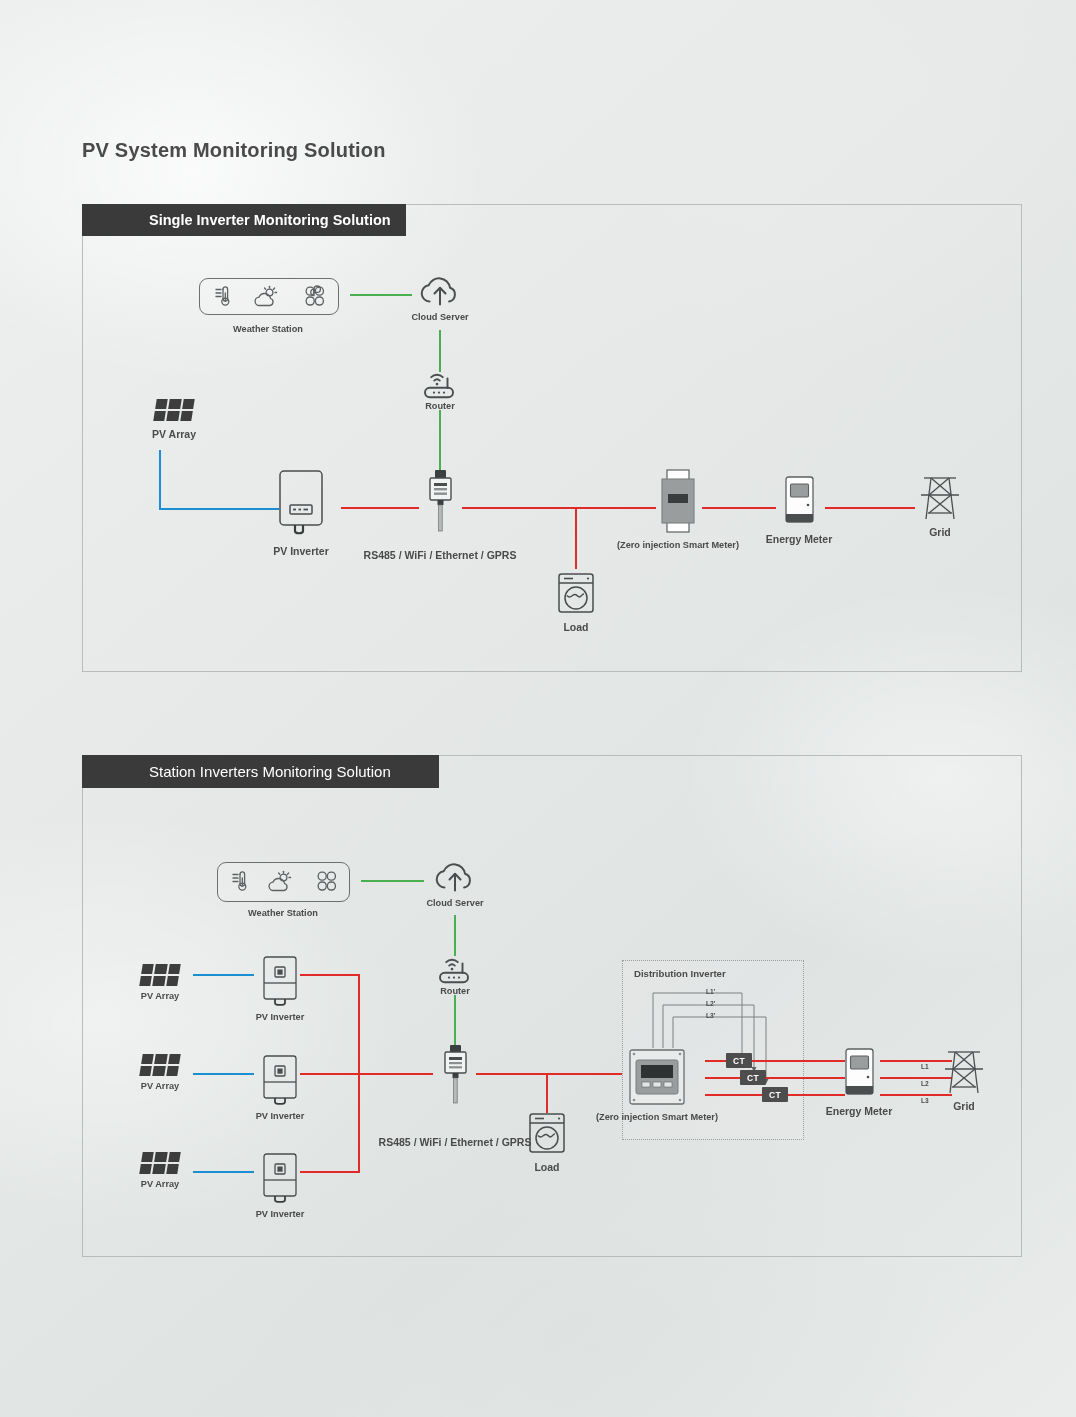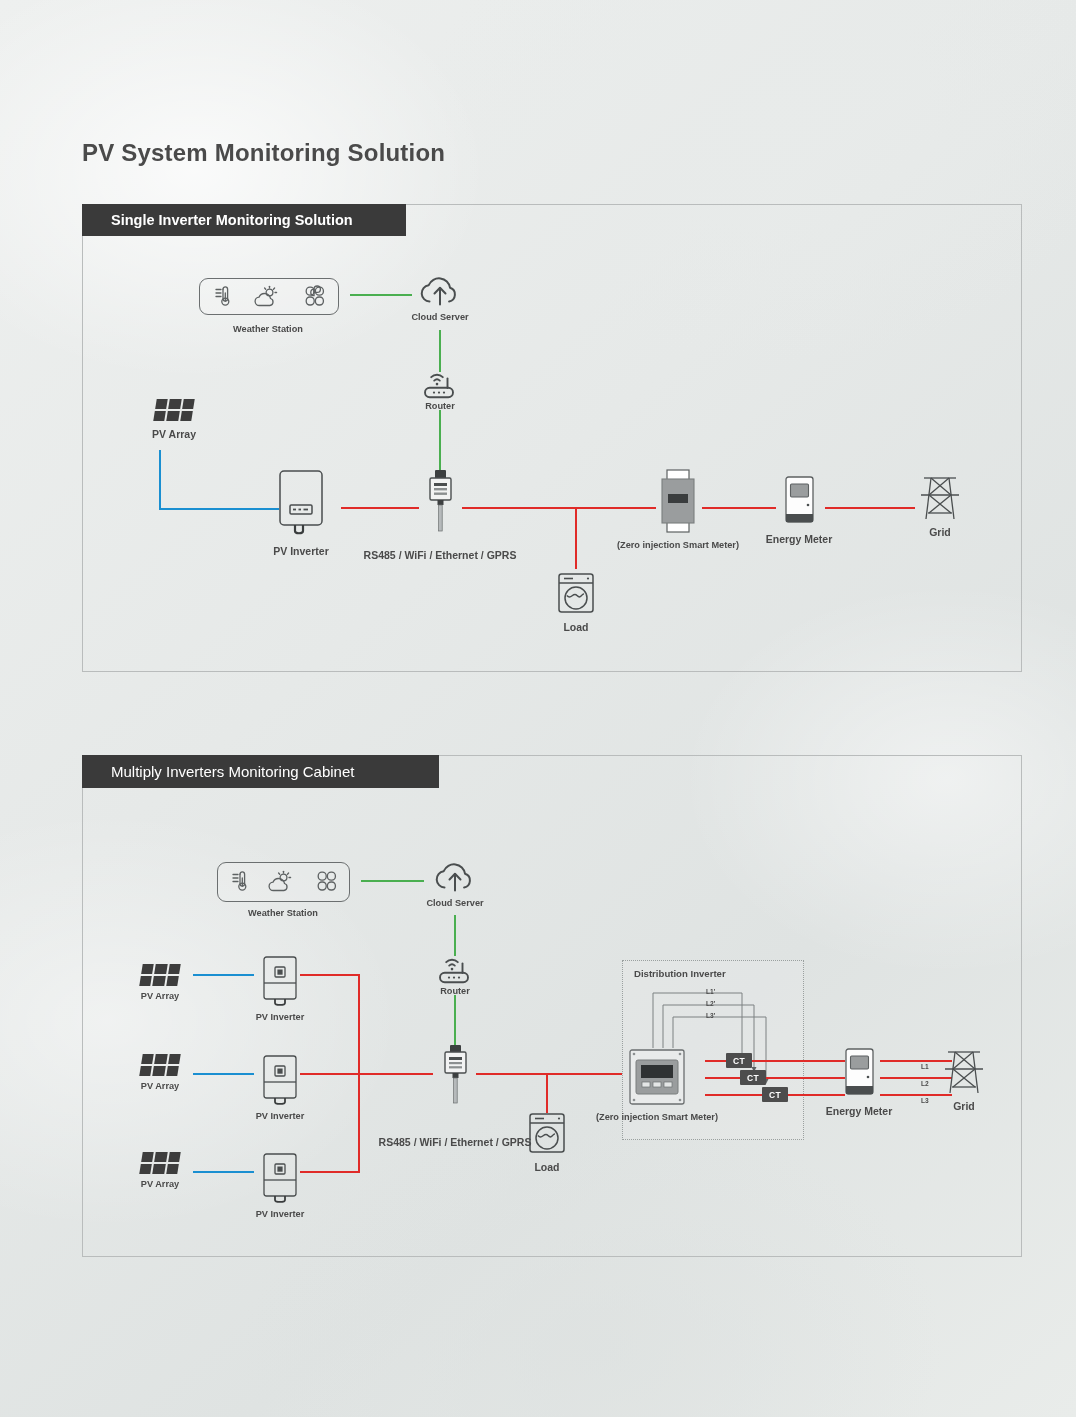--- a/index.html
+++ b/index.html
@@ -11,28 +11,28 @@
       radial-gradient(ellipse 420px 300px at 18% 12%, rgba(255,255,255,.75), rgba(255,255,255,0) 70%),
       radial-gradient(ellipse 500px 360px at 72% 8%, rgba(232,235,234,.9), rgba(255,255,255,0) 70%),
       radial-gradient(ellipse 380px 280px at 88% 55%, rgba(255,255,255,.5), rgba(255,255,255,0) 70%),
       radial-gradient(ellipse 420px 300px at 10% 72%, rgba(255,255,255,.45), rgba(255,255,255,0) 70%),
       radial-gradient(ellipse 500px 340px at 55% 95%, rgba(221,225,224,.7), rgba(255,255,255,0) 70%),
       linear-gradient(140deg,#eef0ef 0%,#e6e9e8 40%,#dfe3e2 70%,#e9ecea 100%);
     color:#3f3f3f;
   }
   .page-title{
     position:absolute;left:82px;top:139px;
-    font-size:24px;font-weight:bold;color:#4a4a4a;letter-spacing:.2px;
+    font-size:20px;font-weight:bold;color:#4a4a4a;letter-spacing:.2px;
   }
   .panel{position:absolute;border:1px solid #b9bcbc;background:transparent;}
   .panel-header{
     position:absolute;background:#3a3a3a;color:#ffffff;
     display:flex;align-items:center;box-sizing:border-box;
   }
-  .panel-header span{display:block;}
+  .panel-header span{display:block;margin-left:38px;}
   .ph1{left:82px;top:204px;width:324px;height:32px;padding-left:29px;font-size:14.5px;font-weight:bold;}
   .ph2{left:82px;top:755px;width:357px;height:33px;padding-left:29px;font-size:15px;font-weight:normal;}
   .node{position:absolute;}
   .node .lbl{
     position:absolute;left:50%;transform:translateX(-50%);
     white-space:nowrap;font-size:9.2px;font-weight:bold;color:#4a4a4a;text-align:center;
   }
   .lbl-lg{font-size:10.5px !important;}
   .wire{position:absolute;}
   .w-red{background:#e02b28;}
@@ -255,21 +255,21 @@
         <path d="M33 22 L11 40"></path>
         <line x1="10" y1="40" x2="34" y2="40"></line>
       </g>
     </svg>
   </span>
   <div class="lbl lbl-lg" style="top:53px;">Grid</div>
 </div>
 
 <div class="panel" style="left:82px;top:755px;width:938px;height:500px;"></div>
 <div class="panel-header ph2">
-  <span>Multiply Inverters Monitoring Cabinet</span>
+  <span>Station Inverters Monitoring Solution</span>
 </div>
 
 <div class="ws-box" style="left:217px;top:862px;width:131px;height:38px;">
   <span>
     <svg width="22" height="26" viewBox="0 0 22 24">
       <g fill="none" stroke="#5d6162" stroke-width="1.3" stroke-linecap="round">
         <path d="M13 4.2a2.3 2.3 0 0 1 4.6 0v9.6"></path>
         <path d="M17.6 13.8a2.3 2.3 0 1 1-4.6 0V4.2"></path>
         <circle cx="15.3" cy="16.6" r="3.5"></circle>
         <line x1="15.3" y1="8" x2="15.3" y2="16.2"></line>

